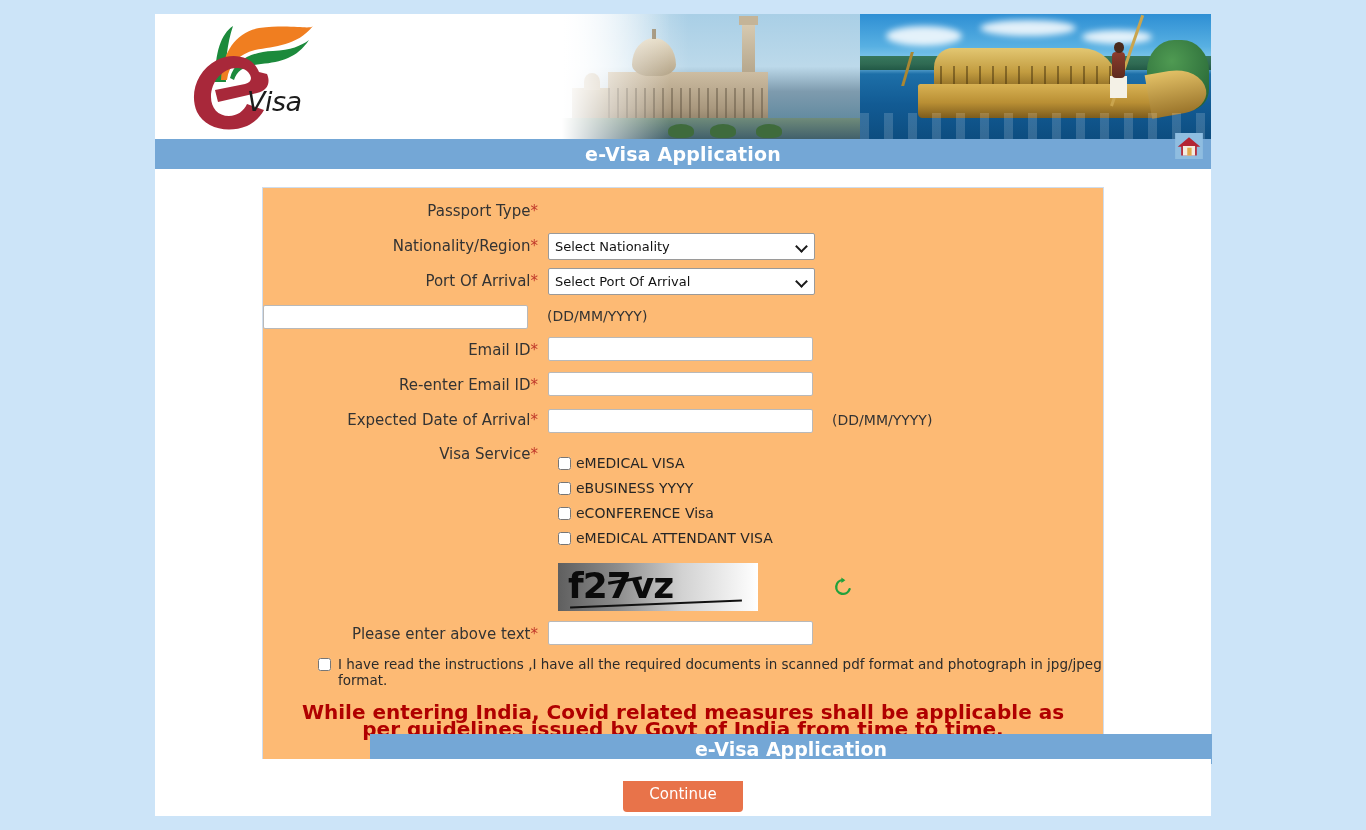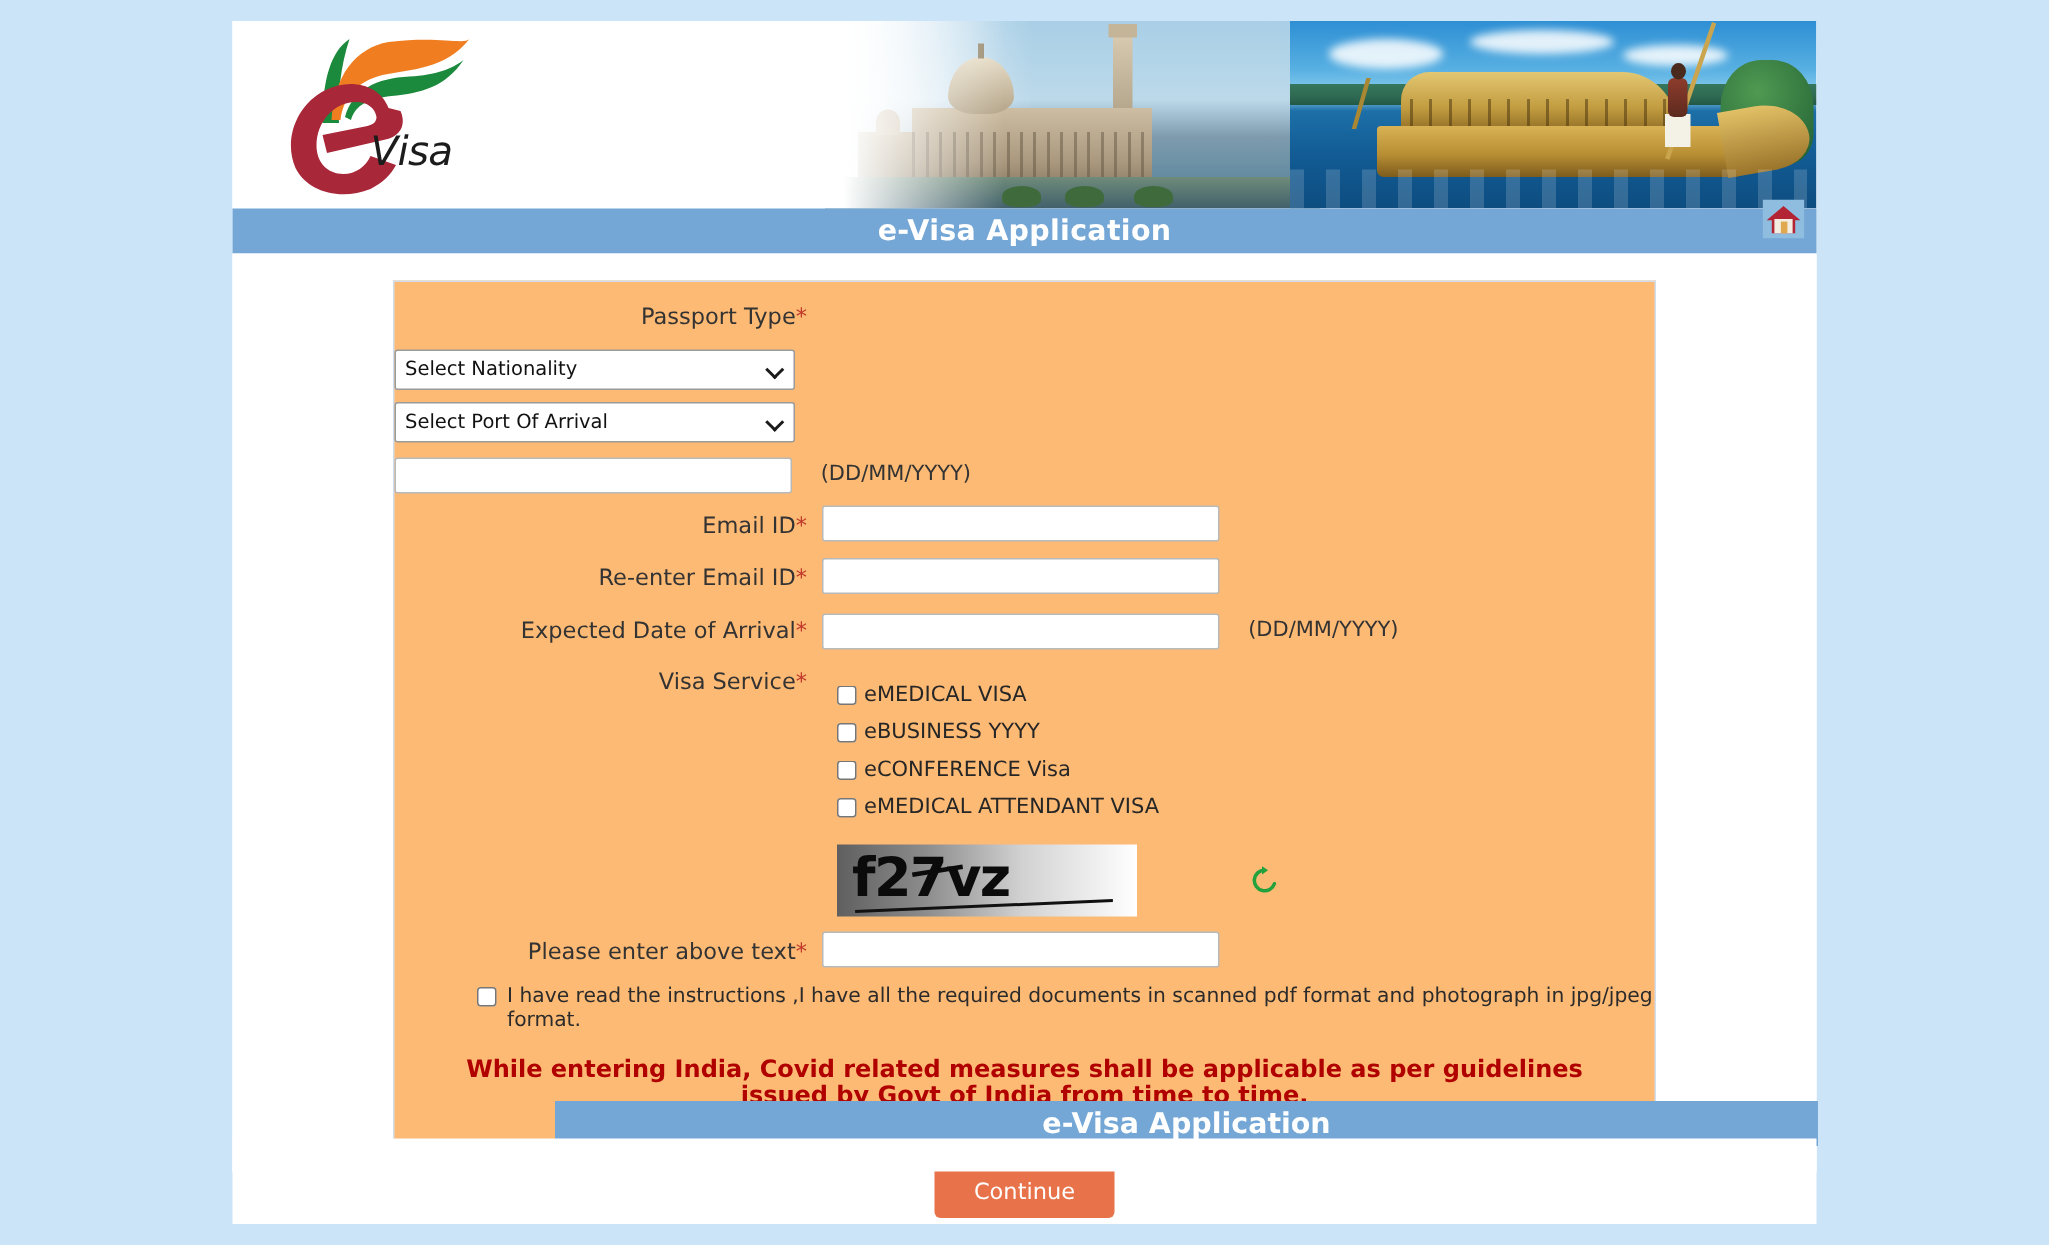--- a/index.html
+++ b/index.html
@@ -349,21 +349,21 @@
   .decl input[type=checkbox] {
     width: 13px; height: 13px;
     margin: 2px 7px 0 0;
     cursor: pointer;
   }
 
   .covid {
     margin: 16px 22px 0 22px;
     text-align: center;
     color: #b00000;
-    font-size: 16px;
+    font-size: 20px;
     font-weight: 700;
     line-height: 17px;
   }
 
   .btn-row { text-align: center; margin-top: 38px; }
   .continue-btn {
     background: #e8734a;
     color: #ffffff;
     border: none;
     border-radius: 4px;
@@ -455,31 +455,37 @@
   <div class="form-outer">
     <div class="form-box">
 
       <div class="row" style="margin-top:10px">
         <div class="lbl">
           <span>Passport Type</span><span class="req">*</span>
         </div>
       </div>
 
       <div class="row">
+        <div class="lbl">
+          <span>Nationality/Region</span><span class="req">*</span>
+        </div>
         <div class="ctl">
           <span class="sel-wrap">
             <select class="fld w267">
               <option>Select Nationality</option>
             </select>
             <span class="chev"></span>
           </span>
         </div>
       </div>
 
       <div class="row">
+        <div class="lbl">
+          <span>Port Of Arrival</span><span class="req">*</span>
+        </div>
         <div class="ctl">
           <span class="sel-wrap">
             <select class="fld w267">
               <option>Select Port Of Arrival</option>
             </select>
             <span class="chev"></span>
           </span>
         </div>
       </div>
 

